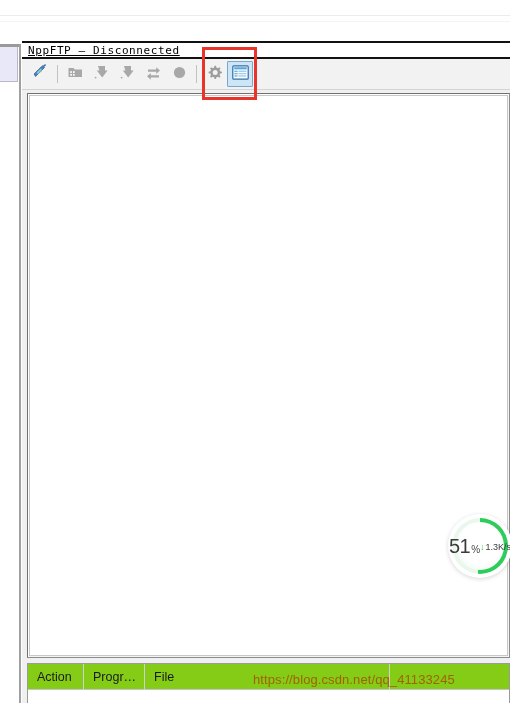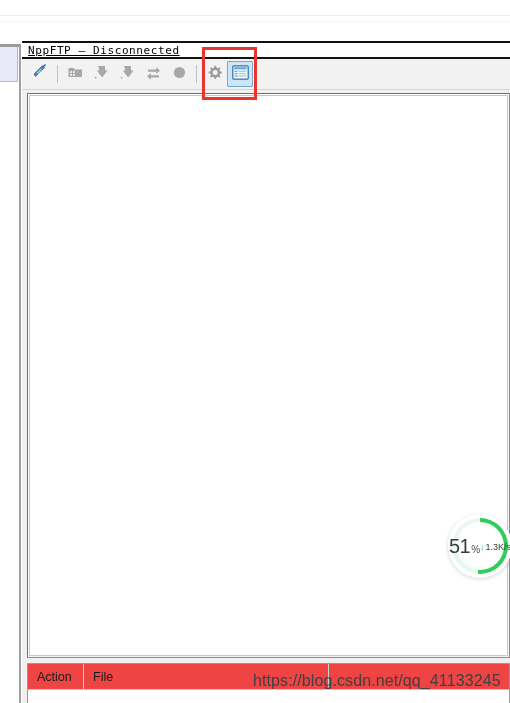--- a/index.html
+++ b/index.html
@@ -168,21 +168,21 @@
     left: 5px; top: 622px;
     width: 483px; height: 81px;
     background: #ffffff;
     border: 1px solid #9a9a9a;
     box-sizing: border-box;
   }
   #queue-header {
     position: absolute;
     left: 0; top: 0;
     width: 481px; height: 26px;
-    background: #ef4444;
+    background: #84cc16;
     border-bottom: 1px solid #c6c6c6;
     box-sizing: border-box;
     display: flex;
     align-items: center;
   }
   .qh-cell {
     height: 26px;
     display: flex;
     align-items: center;
     padding-left: 9px;
@@ -198,22 +198,22 @@
     position: absolute;
     left: 0; top: 26px;
     width: 481px; height: 53px;
     background: #ffffff;
   }
 
   
   #watermark {
     position: absolute;
     left: 253px; top: 672px;
-    font-size: 16px;
-    color: #404040;
+    font-size: 13px;
+    color: #a16207;
     white-space: nowrap;
     letter-spacing: 0.1px;
     z-index: 30;
     pointer-events: none;
   }
 
   
   #download-widget {
     position: absolute;
     left: 448px; top: 514px;
@@ -390,20 +390,21 @@
 
   <div id="annotation-rect"></div>
 
   <div id="file-tree-area">
     <div id="file-tree-inner"></div>
   </div>
 
   <div id="queue-area">
     <div id="queue-header">
       <div class="qh-cell" style="width:56px;">Action</div>
+      <div class="qh-cell" style="width:61px;">Progr…</div>
       <div class="qh-cell" style="width:245px;">File</div>
       <div class="qh-cell last" style="width:119px;"></div>
     </div>
     <div id="queue-body"></div>
   </div>
 
 </div>
 
 <div id="watermark">https://blog.csdn.net/qq_41133245</div>
 

